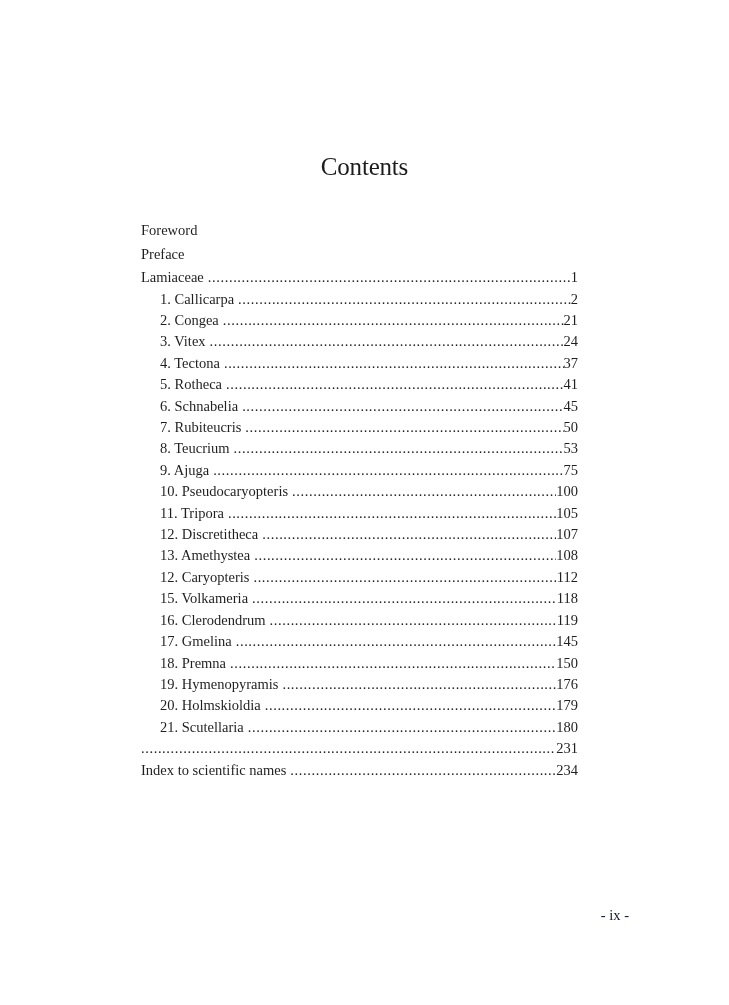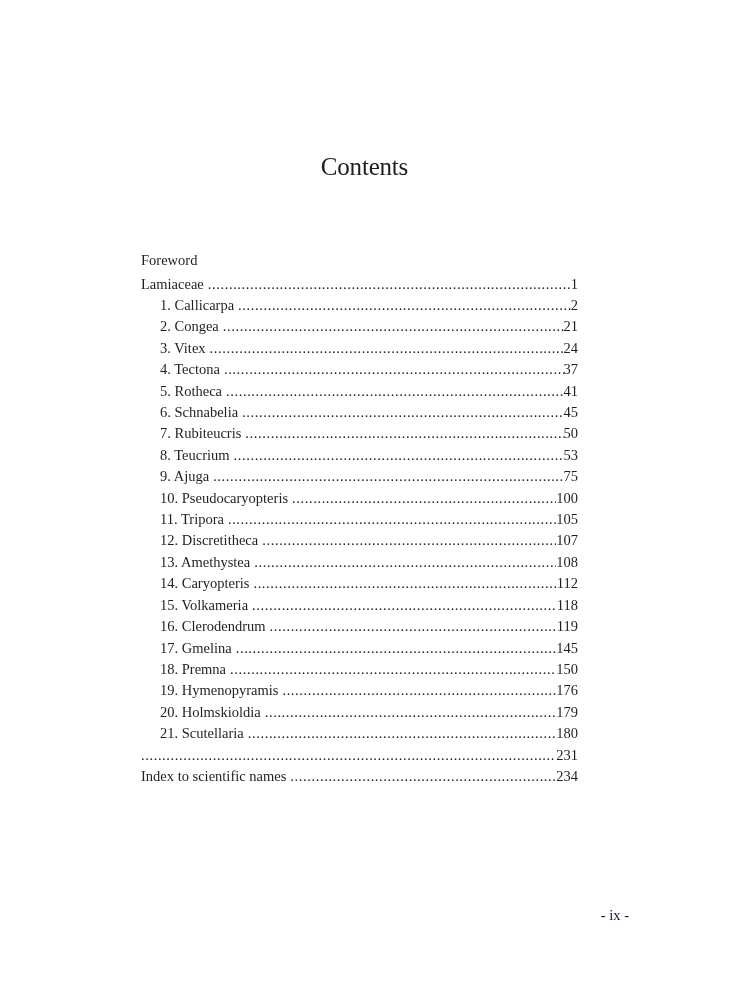--- a/index.html
+++ b/index.html
@@ -19,21 +19,21 @@
     position: absolute;
     top: 153px; left: 0; width: 729px;
     text-align: center;
     font-size: 25px;
     letter-spacing: -0.2px;
     color: #1c1c1c;
     font-weight: 400;
   }
   .toc {
     position: absolute;
-    top: 250px; left: 141px; width: 437px;
+    top: 220px; left: 141px; width: 437px;
   }
   .row {
     display: flex;
     align-items: baseline;
     line-height: 21.4px;
     font-size: 14.5px;
     white-space: nowrap;
   }
   .row.gap { margin-bottom: 2.2px; }
   .row.indent { padding-left: 19px; }
@@ -61,20 +61,24 @@
 <div class="page">
 
   <div class="doc-title">Contents</div>
 
   <div class="toc">
 
     <div class="row gap noleader">
       <span class="lbl">Foreword</span>
 
     </div>
+    <div class="row gap noleader">
+      <span class="lbl">Preface</span>
+
+    </div>
 
     <div class="row">
       <span class="lbl">Lamiaceae</span>
       <span class="dots">........................................................................................................................................</span>
       <span class="pg">1</span>
     </div>
 
     <div class="row indent">
       <span class="lbl">1. Callicarpa</span>
       <span class="dots">........................................................................................................................................</span>
@@ -134,21 +138,21 @@
       <span class="lbl">12. Discretitheca</span>
       <span class="dots">........................................................................................................................................</span>
       <span class="pg">107</span>
     </div>
     <div class="row indent">
       <span class="lbl">13. Amethystea</span>
       <span class="dots">........................................................................................................................................</span>
       <span class="pg">108</span>
     </div>
     <div class="row indent">
-      <span class="lbl">14. Caryopteris</span>
+      <span class="lbl">12. Caryopteris</span>
       <span class="dots">........................................................................................................................................</span>
       <span class="pg">112</span>
     </div>
     <div class="row indent">
       <span class="lbl">15. Volkameria</span>
       <span class="dots">........................................................................................................................................</span>
       <span class="pg">118</span>
     </div>
     <div class="row indent">
       <span class="lbl">16. Clerodendrum</span>

